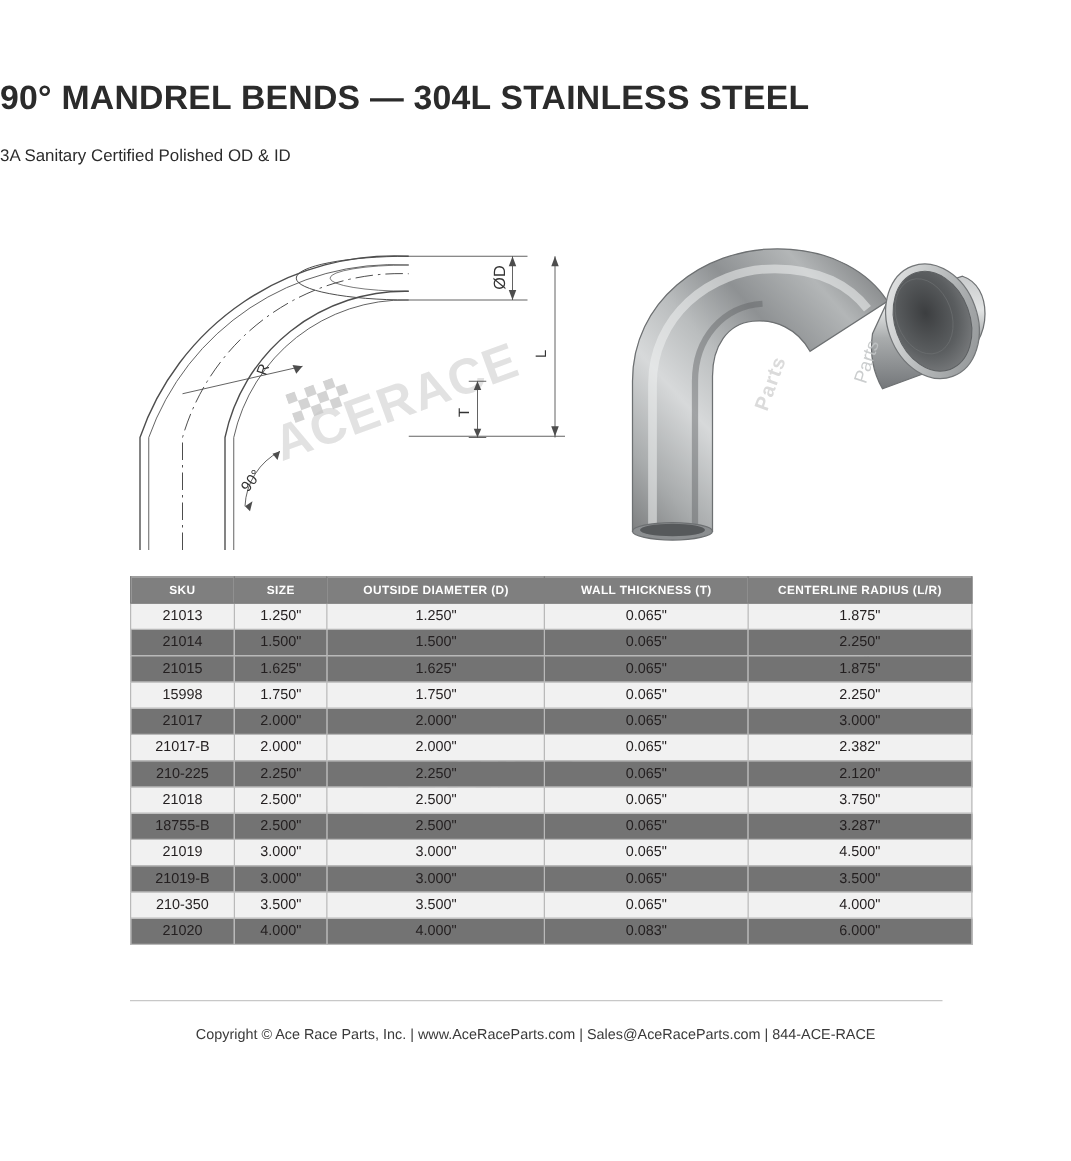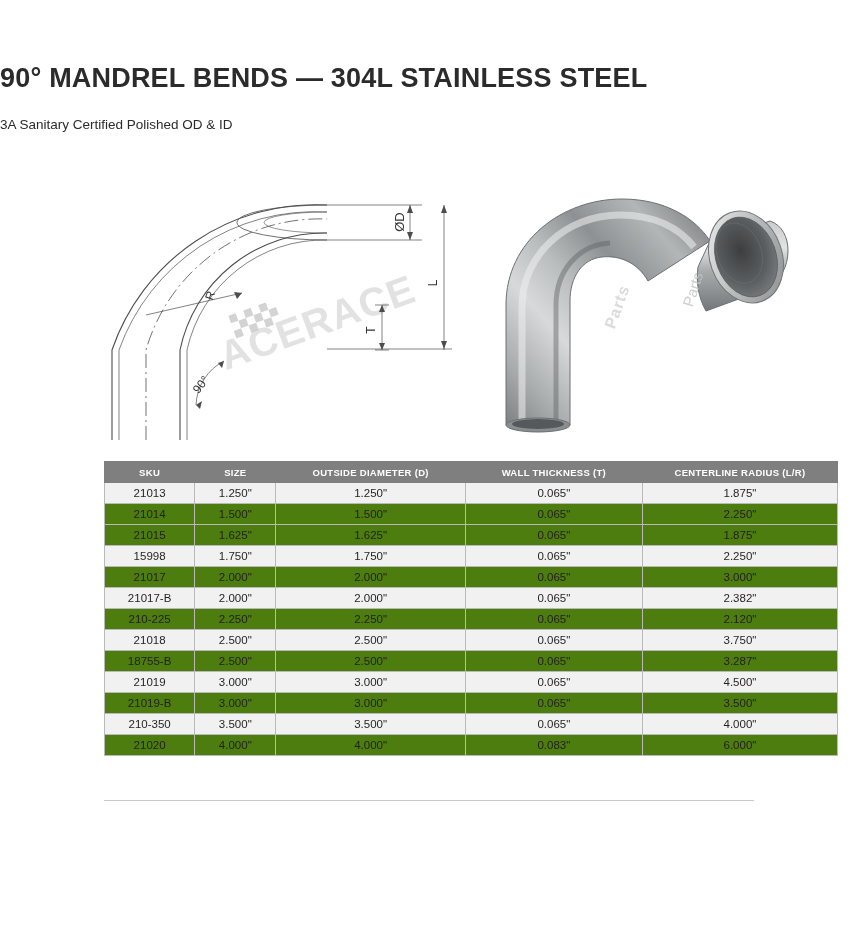--- a/index.html
+++ b/index.html
@@ -89,21 +89,21 @@
   }
   
   .table-wrap {
     position: absolute;
     left: 104px;
     top: 461px;
     width: 650px;
   }
   table {
     border-collapse: collapse;
-    width: 734px;
+    width: 674px;
     font-size: 11.5px;
   }
   th {
     background: #7f7f7f;
     color: #ffffff;
     font-size: 9.5px;
     font-weight: bold;
     letter-spacing: 0.3px;
     padding: 5px 2px 4px 2px;
     text-align: center;
@@ -111,21 +111,21 @@
   }
   td {
     border: 1px solid #b9b9b9;
     text-align: center;
     padding: 2.5px 2px;
     font-size: 11.5px;
     color: #231f20;
     height: 15px;
   }
   tr.odd td { background: #f1f1f1; }
-  tr.even td { background: #4d7c0f; }
+  tr.even td { background: #737373; }
   
   col.c0 { width: 80px; }
   col.c1 { width: 72px; }
   col.c2 { width: 168px; }
   col.c3 { width: 157px; }
   col.c4 { width: 173px; }
   
   .footer-rule {
     position: absolute;
     left: 104px;
@@ -394,14 +394,15 @@
           <td>4.000"</td>
           <td>4.000"</td>
           <td>0.083"</td>
           <td>6.000"</td>
         </tr>
       </tbody>
     </table>
   </div>
 
   <div class="footer-rule"></div>
+  <div class="footer">Copyright © Ace Race Parts, Inc.  |  www.AceRaceParts.com  |  Sales@AceRaceParts.com  |  844-ACE-RACE</div>
 
 </div>
 
 </body></html>

